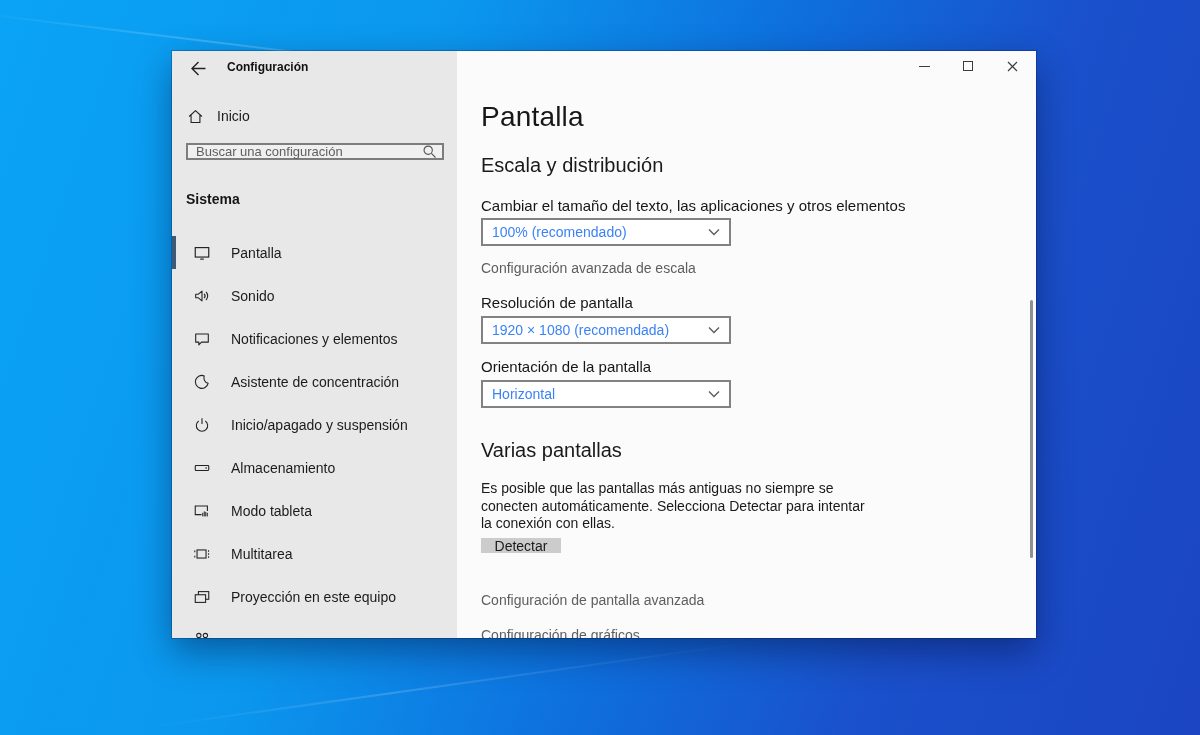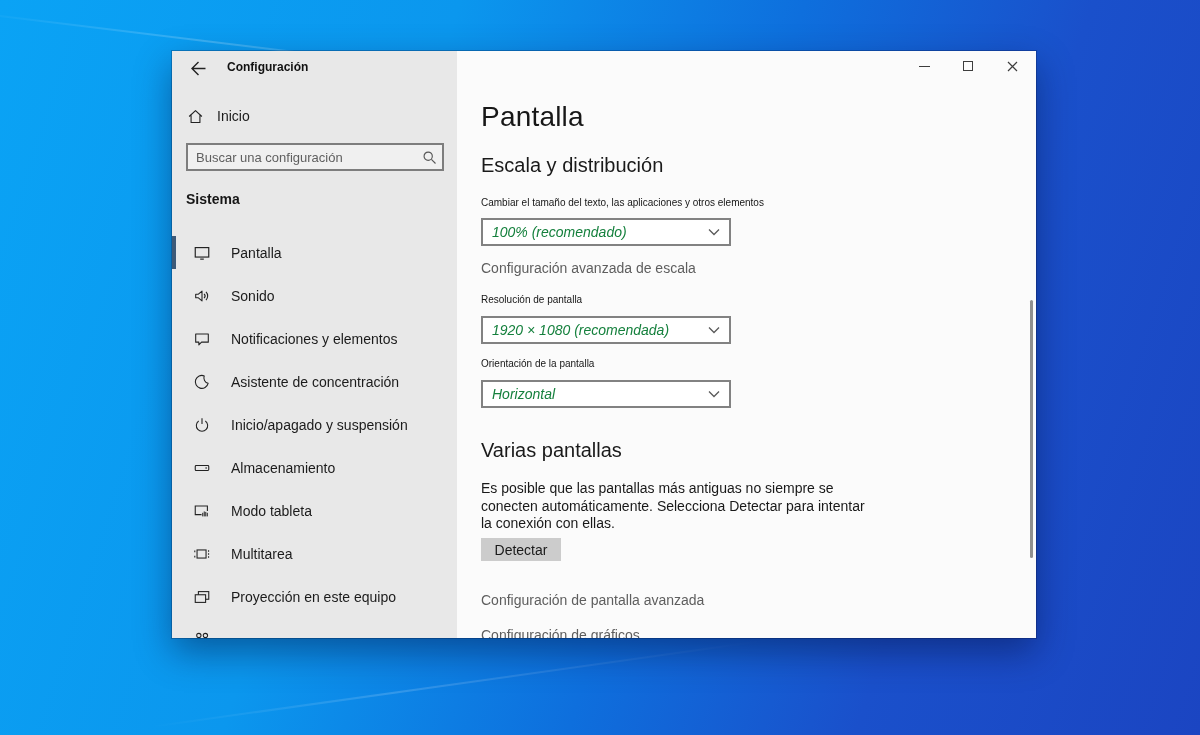--- a/index.html
+++ b/index.html
@@ -21,21 +21,21 @@
     box-shadow:0 0 0 1px rgba(0,0,30,.22), 0 14px 34px rgba(0,10,50,.42);
   }
 
   
   .sidebar { width:285px; flex:none; background:#e8e8e8; position:relative; }
   .back-btn { position:absolute; left:10px; top:4px; width:32px; height:26px;
               display:flex; align-items:center; justify-content:center; cursor:pointer; }
   .app-title { position:absolute; left:55px; top:9px; font-size:12px; color:#111;font-weight:bold; }
   .home-row { position:absolute; left:14px; top:52px; height:26px; display:flex; align-items:center; gap:13px; cursor:pointer; }
   .home-row .lbl { font-size:14px; color:#1b1b1b; }
-  .search-box { position:absolute; left:14px; top:92px; width:258px; height:28px;
+  .search-box { position:absolute; left:14px; top:92px; width:258px; height:17px;
                 border:2px solid #7d7d7d; background:#f0f0f0; display:flex; align-items:center; }
   .search-box input { flex:1; border:none; outline:none; background:transparent;
                       font-family:"Liberation Sans",sans-serif; font-size:13px; color:#333; padding:0 4px 0 8px; }
   .search-box input::placeholder { color:#5f5f5f; opacity:1; }
   .search-glyph { width:26px; height:100%; display:flex; align-items:center; justify-content:center; cursor:pointer; }
   .section-head { position:absolute; left:14px; top:140px; font-size:14px; font-weight:bold; color:#161616; }
   .nav-list { position:absolute; left:0; top:180px; right:0; }
   .nav-row { position:relative; height:43px; display:flex; align-items:center; padding-left:21px; gap:20px; cursor:pointer; }
   .nav-row .accent { position:absolute; left:0; top:5px; width:4px; height:33px; background:#3d5a78; }
   .nav-icon { width:18px; height:18px; flex:none; display:flex; align-items:center; justify-content:center; }
@@ -43,28 +43,28 @@
 
   
   .main { flex:1; position:relative; background:#fbfbfb; }
   .win-controls { position:absolute; top:0; right:2px; display:flex; z-index:5; }
   .win-btn { width:44px; height:30px; display:flex; align-items:center; justify-content:center; cursor:pointer; }
   .glyph-min { width:11px; height:1px; background:#3d3d3d; display:block; }
   .glyph-max { width:10px; height:10px; border:1px solid #3d3d3d; display:block; }
 
   .page-title { position:absolute; left:24px; top:50px; font-size:28px; font-weight:400; color:#171717; letter-spacing:.2px; }
   .sec-head { position:absolute; left:24px; font-size:20px; font-weight:400; color:#1a1a1a; }
-  .field-label { position:absolute; left:24px; font-size:10px; color:#161616; white-space:nowrap; }
+  .field-label { position:absolute; left:24px; font-size:15px; color:#161616; white-space:nowrap; }
   .combo { position:absolute; left:24px; width:250px; height:28px; background:#fff;
            border:2px solid #828282; display:flex; align-items:center; cursor:pointer; }
-  .combo .val { flex:1; font-size:14px; color:#15803d; padding-left:9px; white-space:nowrap;font-style:italic; }
+  .combo .val { flex:1; font-size:14px; color:#3b82f6; padding-left:9px; white-space:nowrap; }
   .combo .chev { width:30px; display:flex; align-items:center; justify-content:center; }
   .link { position:absolute; left:24px; font-size:14px; color:#5e5e5e; cursor:pointer; white-space:nowrap; }
   .para { position:absolute; left:24px; top:429px; width:384px; font-size:14px; line-height:17.5px; color:#191919; }
-  .btn { position:absolute; left:24px; top:487px; width:80px; height:23px; background:#cccccc; border:none;
+  .btn { position:absolute; left:24px; top:487px; width:80px; height:15px; background:#cccccc; border:none;
          font-family:"Liberation Sans",sans-serif; font-size:14px; color:#1a1a1a; cursor:pointer; }
   .scrollbar { position:absolute; right:3px; top:249px; width:3px; height:258px; background:#909090; border-radius:2px; cursor:pointer; }
 
   svg { display:block; }
 </style>
 </head>
 <body>
 
 <div class="ray ray-1"></div>
 <div class="ray ray-2"></div>

